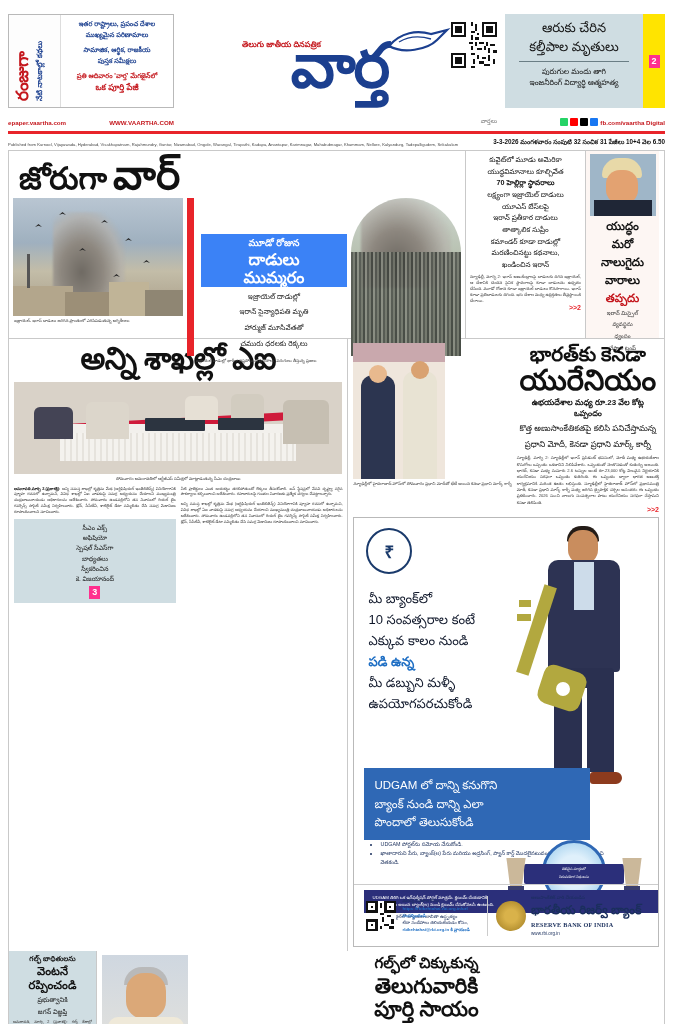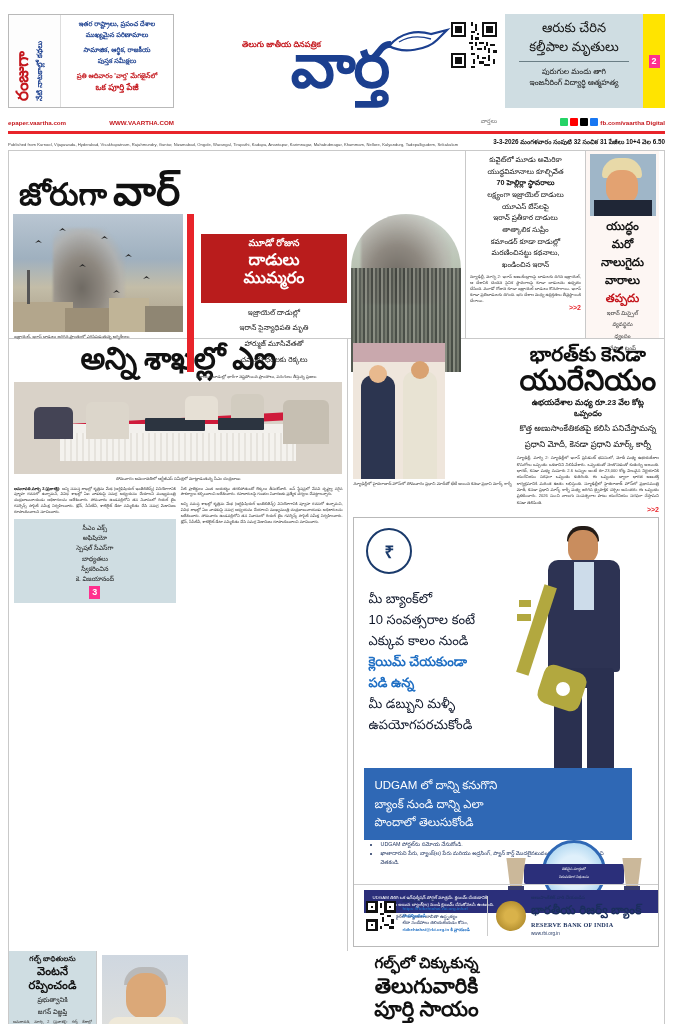--- a/index.html
+++ b/index.html
@@ -73,39 +73,39 @@
   .dateline .cities { flex:1; font-size:4.1px; color:#444; letter-spacing:.05px; }
   .dateline .issue { font-size:6.3px; color:#111; font-weight:bold; white-space:nowrap; }
 
   
   .content { padding:0 8px; }
   .outer-box { border:1px solid #c9c9c9; }
 
   
   .warblock { display:flex; border-bottom:1px solid #c9c9c9; height:188px; }
   .war-left { width:456px; position:relative; padding:4px 4px 0 4px; }
-  .war-head { display:flex; align-items:baseline; gap:6px; padding-left:6px;margin-top:16px; }
+  .war-head { display:flex; align-items:baseline; gap:6px; padding-left:6px; }
   .war-head .h1 { font-size:31px; font-weight:bold; color:#111; line-height:1; font-family:"Liberation Serif",serif;}
   .war-head .h2 { font-size:41px; font-weight:bold; color:#111; line-height:1; font-family:"Liberation Serif",serif;}
   .war-body { display:flex; gap:4px; margin-top:2px; }
   .war-photo-wrap { width:170px; }
   .war-photo {
     width:170px; height:118px; position:relative; overflow:hidden;
     background:linear-gradient(#b9c6d2 0%, #9fb0bf 38%, #c3bda8 62%, #a79b86 100%);
   }
   .smoke { position:absolute; left:40px; top:14px; width:72px; height:86px;
     background:radial-gradient(ellipse at 40% 70%, #6f6a63 0%, #8e8880 35%, rgba(180,176,170,.7) 65%, rgba(200,198,194,0) 80%);
     filter:blur(1px); }
   .bld { position:absolute; background:#b3a68c; }
   .bird { position:absolute; width:7px; height:3px; background:#2b2b2b;
           clip-path:polygon(0 100%, 50% 0, 100% 100%, 50% 55%); }
   .war-cap { font-size:4.2px; color:#444; padding:2px 1px 0 1px; line-height:1.3; }
   .war-redbar { width:7px; background:#e8242a; }
   .war-txtcol { flex:1; padding-left:3px; }
-  .war-orange { background:#b91c1c; color:#fff; padding:3px 5px 16px 5px; text-align:center; margin-top:20px;}
+  .war-orange { background:#3b82f6; color:#fff; padding:3px 5px 0 5px; text-align:center; margin-top:36px;}
   .war-orange .l1 { font-size:9.5px; font-weight:bold; }
   .war-orange .l2 { font-size:16px; font-weight:bold; line-height:1.12; }
   .war-sub { text-align:center; font-size:7.3px; color:#222; line-height:1.6; margin-top:4px; }
   .war-right-photo { width:110px; height:158px; border-radius:55px 55px 0 0; overflow:hidden; position:relative;
     background:linear-gradient(#cfd6cf 0%, #b5bfae 40%, #8d9a84 100%); }
   .crowd { position:absolute; bottom:0; left:0; right:0; height:66%;
     background:repeating-linear-gradient(90deg,#4b4f49 0 2px,#6e7268 2px 4px,#3b3f3a 4px 6px,#878a80 6px 8px);
     opacity:.85; }
 
   .war-right { width:1px; background:#c9c9c9; }
@@ -179,21 +179,21 @@
   .man-legs { position:absolute; left:30px; top:142px; width:60px; height:104px; background:#2a3050; border-radius:4px 4px 0 0;}
   .man-gap { position:absolute; left:58px; top:162px; width:5px; height:84px; background:#fff; }
   .shoeL { position:absolute; left:24px; bottom:0; width:32px; height:12px; background:#8d3b1e; border-radius:6px 3px 3px 6px;}
   .shoeR { position:absolute; right:22px; bottom:0; width:32px; height:12px; background:#8d3b1e; border-radius:3px 6px 6px 3px;}
   .key { position:absolute; left:-22px; top:58px; width:86px; height:132px; }
   .key-shaft { position:absolute; left:28px; top:0; width:13px; height:92px; background:#b2a83f; transform:rotate(18deg); }
   .key-bow { position:absolute; left:38px; top:84px; width:44px; height:40px; background:#b2a83f; border-radius:10px; transform:rotate(18deg); }
   .key-hole { position:absolute; left:54px; top:98px; width:14px; height:14px; background:#fff; border-radius:50%; }
   .key-t1 { position:absolute; left:17px; top:16px; width:12px; height:7px; background:#b2a83f; }
   .key-t2 { position:absolute; left:15px; top:30px; width:14px; height:7px; background:#b2a83f; }
-  .ad-bluebar { position:absolute; left:10px; top:250px; width:268px; background:#2f68b5; padding:8px 10px; }
+  .ad-bluebar { position:absolute; left:10px; top:250px; width:226px; background:#2f68b5; padding:8px 10px; }
   .ad-bluebar div { font-size:11.5px; color:#fff; line-height:1.62; }
   .ad-bullets { position:absolute; left:18px; top:322px; width:250px; }
   .ad-bullets li { font-size:5.4px; color:#1a2f5c; line-height:1.7; margin-left:8px; }
   .ad-darkbar { position:absolute; left:10px; top:372px; width:302px; background:#2b2f7a; padding:4px 8px; }
   .ad-darkbar div { font-size:4.4px; color:#fff; line-height:1.65; }
   .ad-note { position:absolute; left:18px; top:396px; font-size:4.6px; color:#1a2f5c; }
   .ad-mascot { position:absolute; right:10px; top:318px; width:148px; height:74px; }
   .mas-circ { position:absolute; left:42px; top:4px; width:64px; height:64px; border-radius:50%;
               background:radial-gradient(circle,#dff0fb 40%,#8fc6ea 100%); border:3px solid #2f68b5; }
   .mas-ribbon { position:absolute; left:24px; top:28px; width:100px; height:20px; background:#2b2f7a; border-radius:2px; }
@@ -494,21 +494,20 @@
           </div>
 
           <div class="ad">
             <div class="ad-logo">
               <span class="rupee">₹</span>
             </div>
             <div class="ad-head">
               <div>మీ బ్యాంక్‌లో</div>
               <div>10 సంవత్సరాల కంటే</div>
               <div>ఎక్కువ కాలం నుండి</div>
-              <div class="hl">క్లెయిమ్ చేయకుండా</div>
               <div class="hl">పడి ఉన్న</div>
               <div>మీ డబ్బుని మళ్ళీ</div>
               <div>ఉపయోగపరచుకోండి</div>
             </div>
             <div class="ad-man">
               <div class="man-hair"></div>
                 <div class="man-head"></div>
               <div class="man-body"></div>
                 <div class="man-shirt"></div>
               <div class="man-legs"></div>

